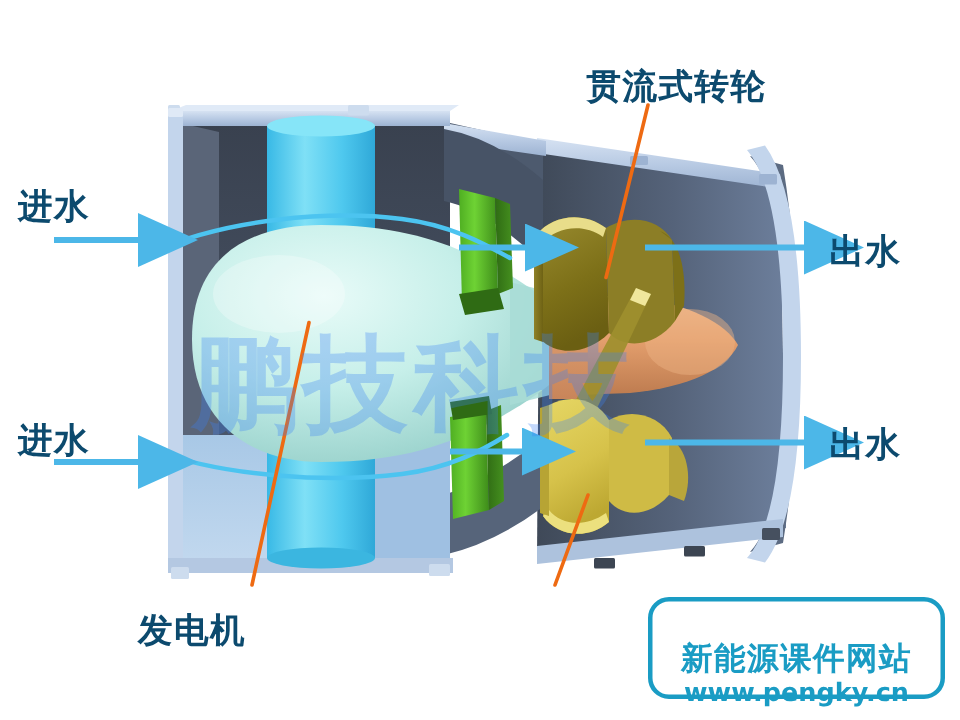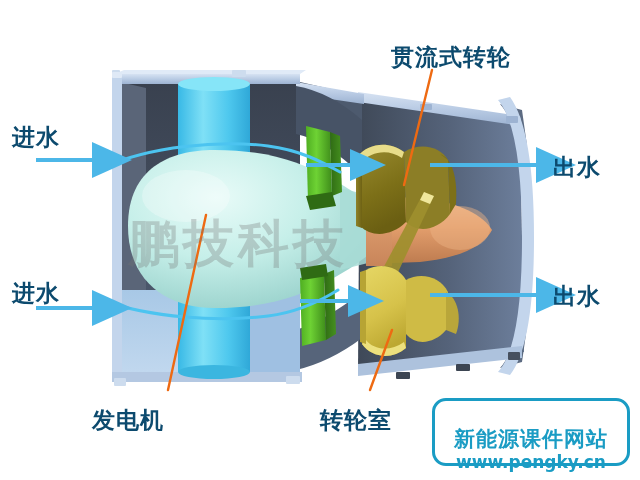--- a/index.html
+++ b/index.html
@@ -37,24 +37,24 @@
     color:#1a9cc4;font-size:21px;font-weight:bold;letter-spacing:1px;
     font-family:"DejaVu Sans","Liberation Sans",sans-serif;
     margin-top:36px;
   }
   #logo .l2{
     color:#1a9cc4;font-size:17px;font-weight:bold;margin-top:4px;letter-spacing:0px;
     font-family:"DejaVu Sans","Liberation Sans",sans-serif;
   }
   .wm{
     position:absolute;
-    color:#737373;
+    color:#3b82f6;
     opacity:.30;
     font-weight:bold;
-    font-size:51px;
+    font-size:70px;
     letter-spacing:4px;
     pointer-events:none;
     font-family:"DejaVu Sans","Liberation Sans",sans-serif;
   }
 </style>
 </head>
 <body>
 
 <div id="stage">
 
@@ -298,20 +298,19 @@
   <div class="lbl lbl-24" style="left:12px;top:278px;">进水</div>
 
   <div class="lbl lbl-24" style="left:553px;top:152px;">出水</div>
 
   <div class="lbl lbl-24" style="left:553px;top:281px;">出水</div>
 
   <div class="lbl lbl-24" style="left:391px;top:42px;">贯流式转轮</div>
 
   <div class="lbl lbl-24" style="left:92px;top:405px;">发电机</div>
 
-  <div class="lbl lbl-24" style="left:320px;top:405px;">转轮室</div>
 
   <div id="logo">
     <div class="l1">新能源课件网站</div>
     <div class="l2">www.pengky.cn</div>
   </div>
 
 </div>
 
 </body></html>

